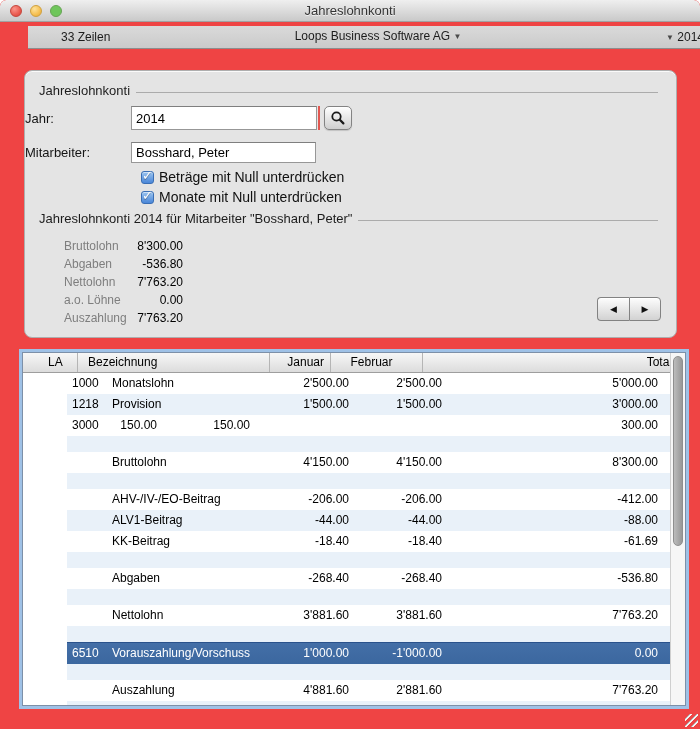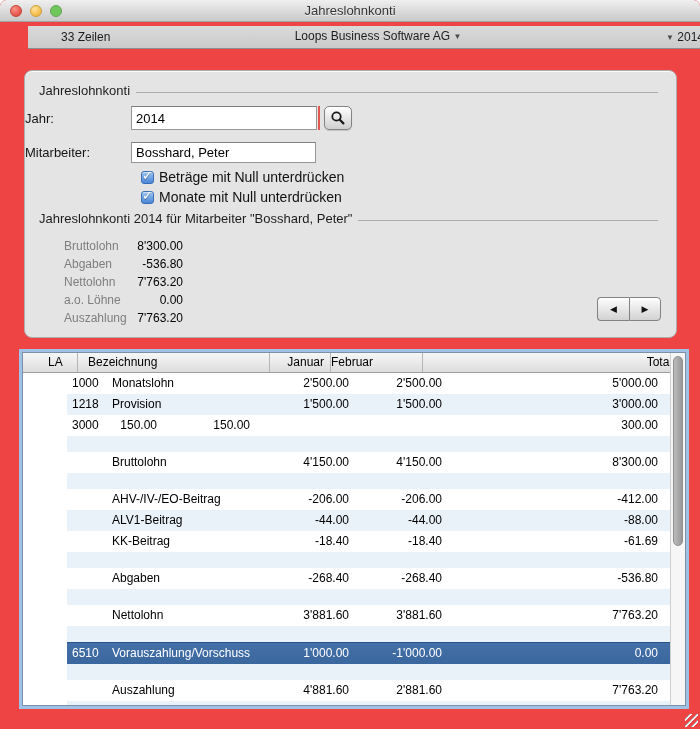--- a/index.html
+++ b/index.html
@@ -99,21 +99,21 @@
   }
   .cell{white-space:nowrap;overflow:hidden;}
   .c-la{width:35px;padding-left:5px;}
   .c-bez{width:192px;padding-left:10px;}
   .c-jan{width:61px;text-align:right;padding-right:6px;}
   .c-feb{width:92px;text-align:right;padding-right:5px;}
   .c-total{flex:1;text-align:right;padding-right:12px;}
   .h-la{width:35px;padding-left:5px;margin-left:20px;}
   .h-bez{width:192px;padding-left:10px;}
   .h-jan{width:61px;text-align:right;padding-right:6px;}
-  .h-feb{width:92px;text-align:left;padding-right:10px;}
+  .h-feb{width:92px;text-align:center;padding-right:10px;}
   .h-total{flex:1;text-align:right;padding-right:12px;}
   .scrollbar{
     position:absolute;right:0;top:0;bottom:0;width:15px;
     background:#f6f6f6;border-left:1px solid #cfcfcf;
   }
   .thumb{
     position:absolute;left:2px;top:3px;width:10px;height:190px;border-radius:6px;
     background:linear-gradient(90deg,#bcbcbc,#989898);border:1px solid #8f8f8f;
   }
   

